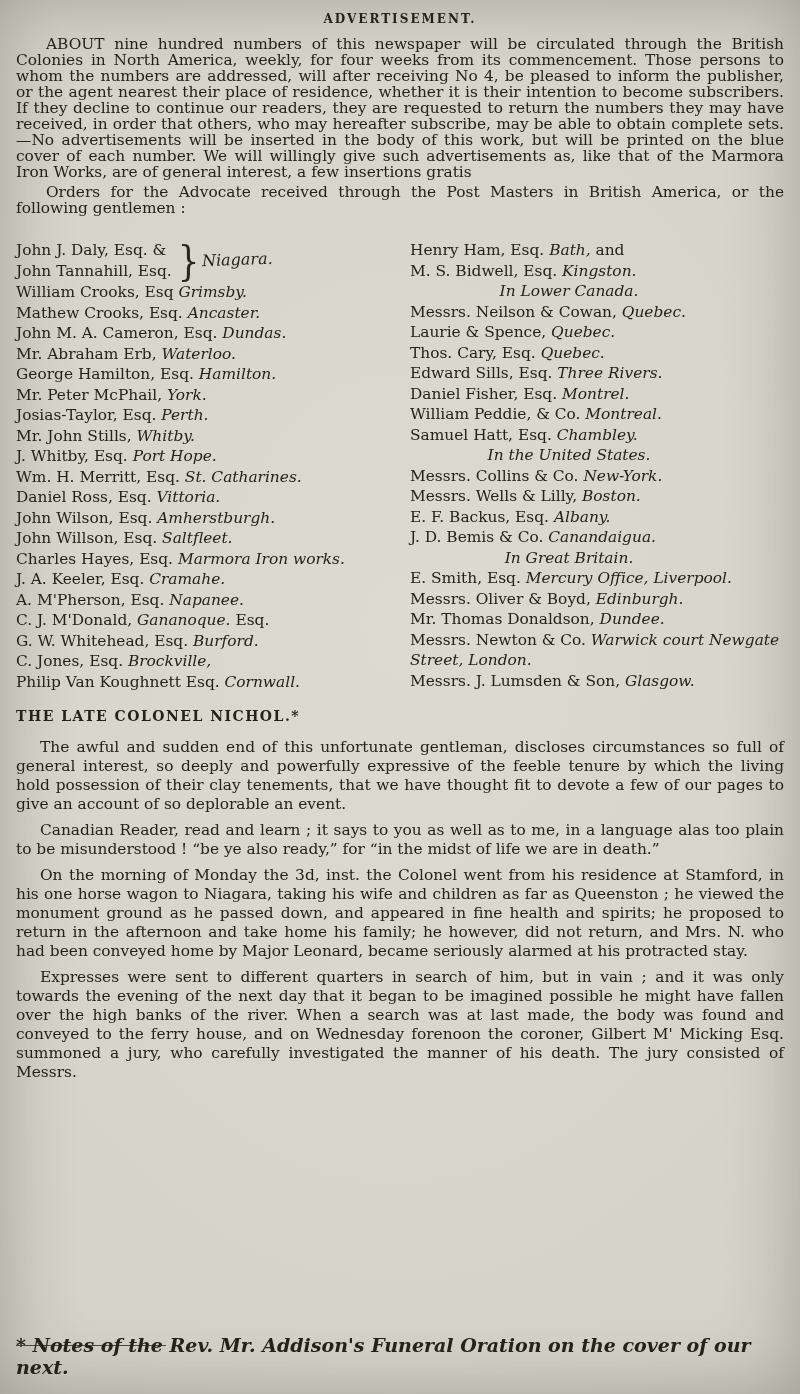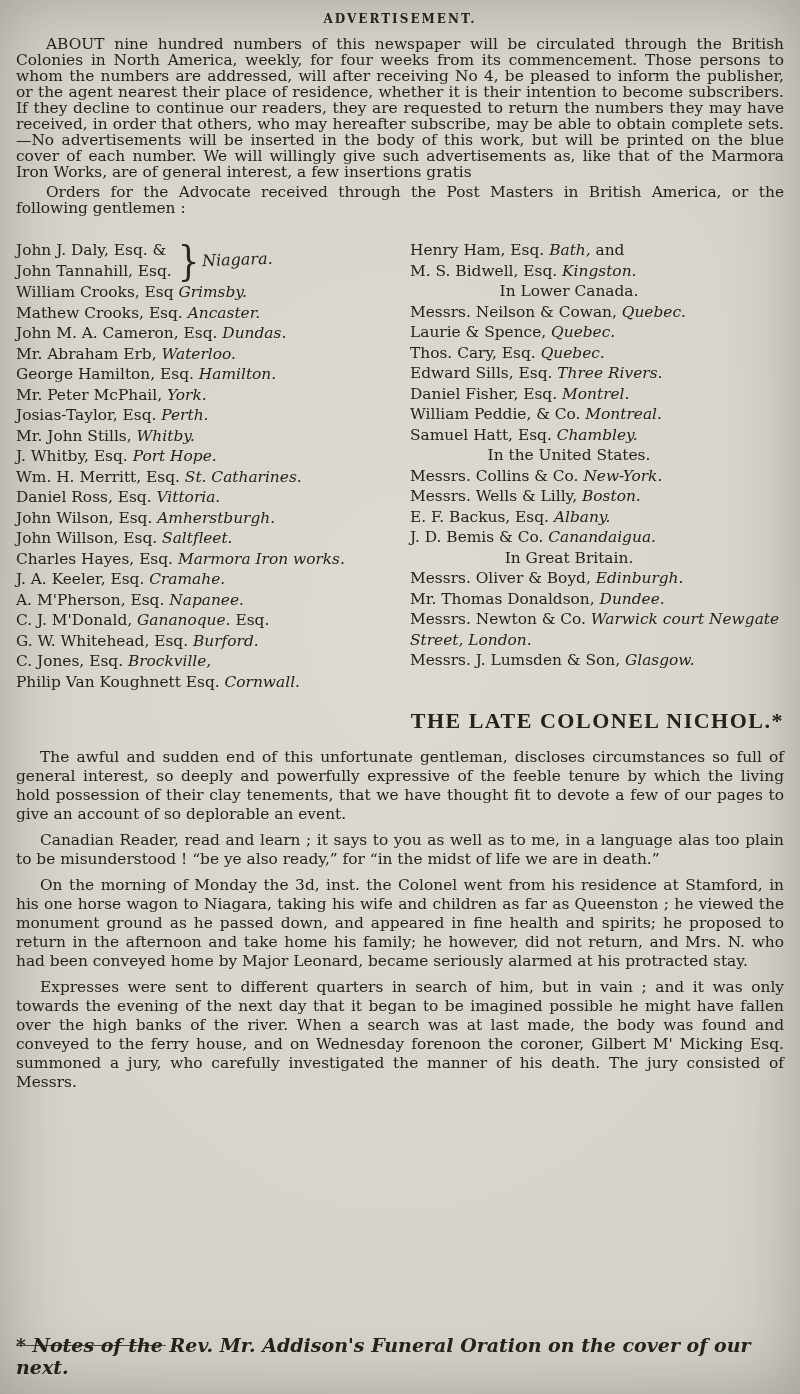--- a/index.html
+++ b/index.html
@@ -13,26 +13,26 @@
     padding:10px 16px 12px 16px;
   }
   .main-heading { text-align:center; font-size:12px; font-weight:bold; letter-spacing:2px; margin:2px 0 10px; }
   .para { font-size:15.4px; line-height:16px; text-align:justify; text-indent:30px; }
   #ad-paras .para + .para { margin-top:4px; }
   .agents { display:flex; margin-top:24px; font-size:15.4px; }
   .col { width:50%; line-height:20.5px; }
   .col-left { padding-right:6px; }
   .col-right { padding-left:10px; }
   .agent-place { font-style:italic; }
-  .agent-header { text-align:center; padding-right:56px; }
+  .agent-header { text-align:center; font-style:italic; padding-right:56px; }
   .brace-group { display:flex; align-items:center; margin-bottom:1px; }
   .brace-names { display:flex; flex-direction:column; }
   .brace { font-size:34px; line-height:1; margin:0 3px 0 6px; transform:scaleY(1.2); color:#2a261e; }
   .brace-place { font-size:16px; transform:rotate(-2deg); }
-  .obit-heading { text-align:right; font-size:22px; font-weight:bold; letter-spacing:1.5px; margin:16px 0 14px;font-family:Liberation Serif, serif; }
+  .obit-heading { text-align:left; font-size:14px; font-weight:bold; letter-spacing:1.5px; margin:16px 0 14px; }
   #obit-paras .para { text-indent:24px; line-height:19px; }
   #obit-paras .para + .para { margin-top:7px; }
   .footnote-rule { position:absolute; left:16px; bottom:48px; width:150px; border-top:1.5px solid #4d473a; }
   .footnote { position:absolute; left:16px; right:16px; bottom:16px; font-style:italic; font-weight:bold; font-size:19px; }
 </style>
 </head>
 <body>
 
 <div class="page">
 
@@ -84,20 +84,21 @@
         <div class="agent-row"><span class="agent-name">Edward Sills, Esq. </span><span class="agent-place">Three Rivers.</span></div>
         <div class="agent-row"><span class="agent-name">Daniel Fisher, Esq. </span><span class="agent-place">Montrel.</span></div>
         <div class="agent-row"><span class="agent-name">William Peddie, &amp; Co. </span><span class="agent-place">Montreal.</span></div>
         <div class="agent-row"><span class="agent-name">Samuel Hatt, Esq. </span><span class="agent-place">Chambley.</span></div>
         <div class="agent-header">In the United States.</div>
         <div class="agent-row"><span class="agent-name">Messrs. Collins &amp; Co. </span><span class="agent-place">New-York.</span></div>
         <div class="agent-row"><span class="agent-name">Messrs. Wells &amp; Lilly, </span><span class="agent-place">Boston.</span></div>
         <div class="agent-row"><span class="agent-name">E. F. Backus, Esq. </span><span class="agent-place">Albany.</span></div>
         <div class="agent-row"><span class="agent-name">J. D. Bemis &amp; Co. </span><span class="agent-place">Canandaigua.</span></div>
         <div class="agent-header">In Great Britain.</div>
+        <div class="agent-row"><span class="agent-name">E. Smith, Esq. </span><span class="agent-place">Mercury Office, Liverpool.</span></div>
         <div class="agent-row"><span class="agent-name">Messrs. Oliver &amp; Boyd, </span><span class="agent-place">Edinburgh.</span></div>
         <div class="agent-row"><span class="agent-name">Mr. Thomas Donaldson, </span><span class="agent-place">Dundee.</span></div>
         <div class="agent-row"><span class="agent-name">Messrs. Newton &amp; Co. </span><span class="agent-place">Warwick court Newgate Street, London.</span></div>
         <div class="agent-row"><span class="agent-name">Messrs. J. Lumsden &amp; Son, </span><span class="agent-place">Glasgow.</span></div>
       </div>
   </div>
 
   <h2 class="obit-heading">THE LATE COLONEL NICHOL.*</h2>
 
   <div id="obit-paras">

